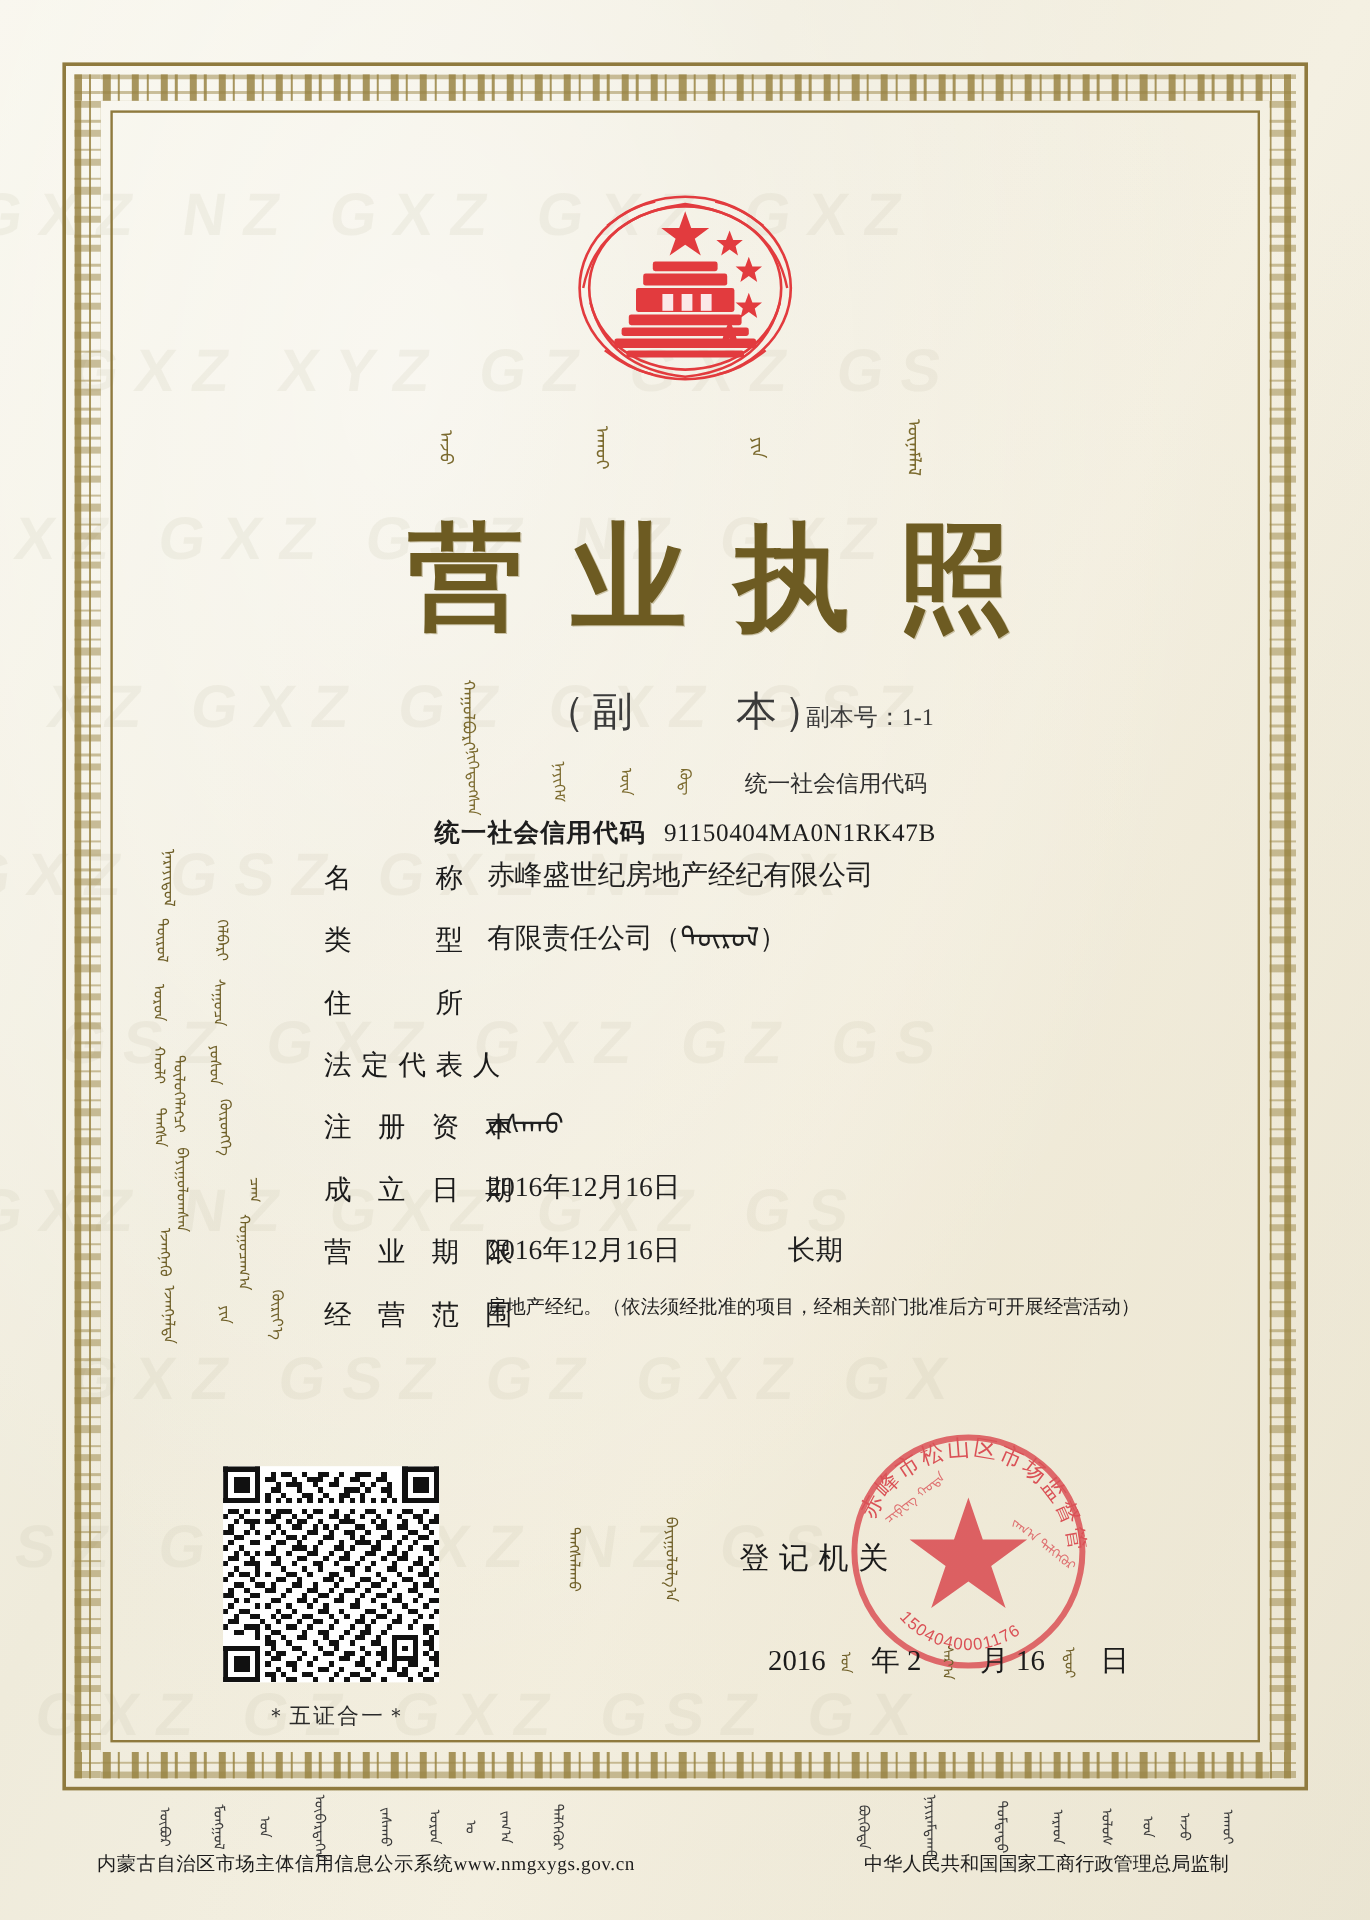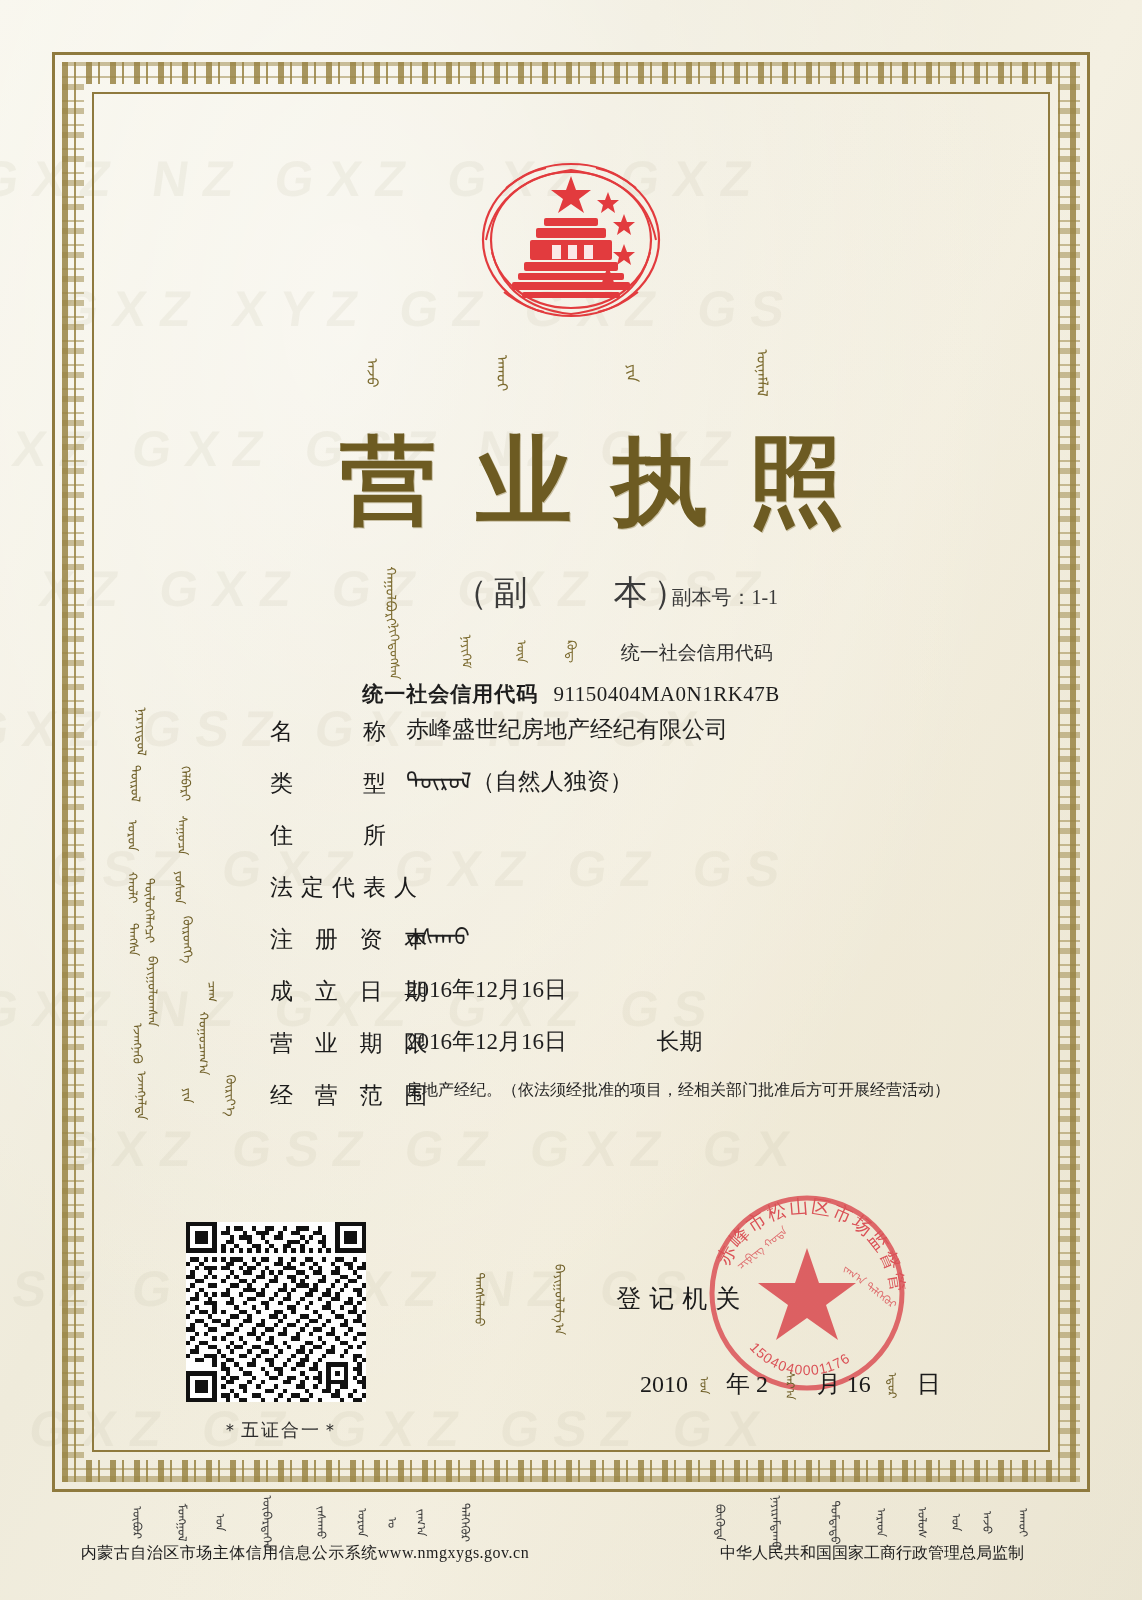--- a/index.html
+++ b/index.html
@@ -425,21 +425,21 @@
 
     <div class="field-row">
       <div class="f-mong"><i>ᠨᠡᠷᠡᠶᠢᠳᠦᠯ</i></div>
       <div class="f-label">名　　称</div>
       <div class="f-value">赤峰盛世纪房地产经纪有限公司</div>
     </div>
 
     <div class="field-row">
       <div class="f-mong"><i>ᠲᠥᠷᠥᠯ</i><i>ᠬᠡᠯᠪᠡᠷᠢ</i></div>
       <div class="f-label">类　　型</div>
-      <div class="f-value">ᠲᠥᠷᠥᠯ（自然人独资）</div>
+      <div class="f-value">有限责任公司（ᠲᠥᠷᠥᠯ）</div>
     </div>
 
     <div class="field-row">
       <div class="f-mong"><i>ᠣᠷᠣᠨ</i><i>ᠰᠠᠭᠤᠴᠠ</i></div>
       <div class="f-label">住　　所</div>
     </div>
 
     <div class="field-row">
       <div class="f-mong"><i>ᠬᠠᠤᠯᠢ</i><i>ᠶᠣᠰᠣᠨ</i><i>ᠲᠥᠯᠥᠭᠡᠯᠡᠭᠴᠢ</i></div>
       <div class="f-label">法定代表人</div>
@@ -920,21 +920,21 @@
         <textPath href="#sealArcBottom" startOffset="22%">1504040001176</textPath>
       </text>
       <g fill="#d6303a" opacity="0.8" font-family="'DejaVu Sans', sans-serif" font-size="11">
         <text x="48" y="92" transform="rotate(-38 48 92)">ᠴᠢᠹᠧᠩ ᠬᠣᠲᠠ</text>
         <text x="150" y="92" transform="rotate(38 150 92)">ᠵᠠᠬ᠎ᠠ ᠳᠡᠯᠭᠡᠭᠦᠷ</text>
       </g>
     </svg>
   </div>
 
   <div class="date-line">
-    <span>2010</span>
+    <span>2016</span>
     <span class="mi">ᠣᠨ</span>
     <span>年</span>
     <span>2</span>
     <span class="mi">ᠰᠠᠷ᠎ᠠ</span>
     <span>月</span>
     <span>16</span>
     <span class="mi">ᠡᠳᠦᠷ</span>
     <span>日</span>
   </div>
 

